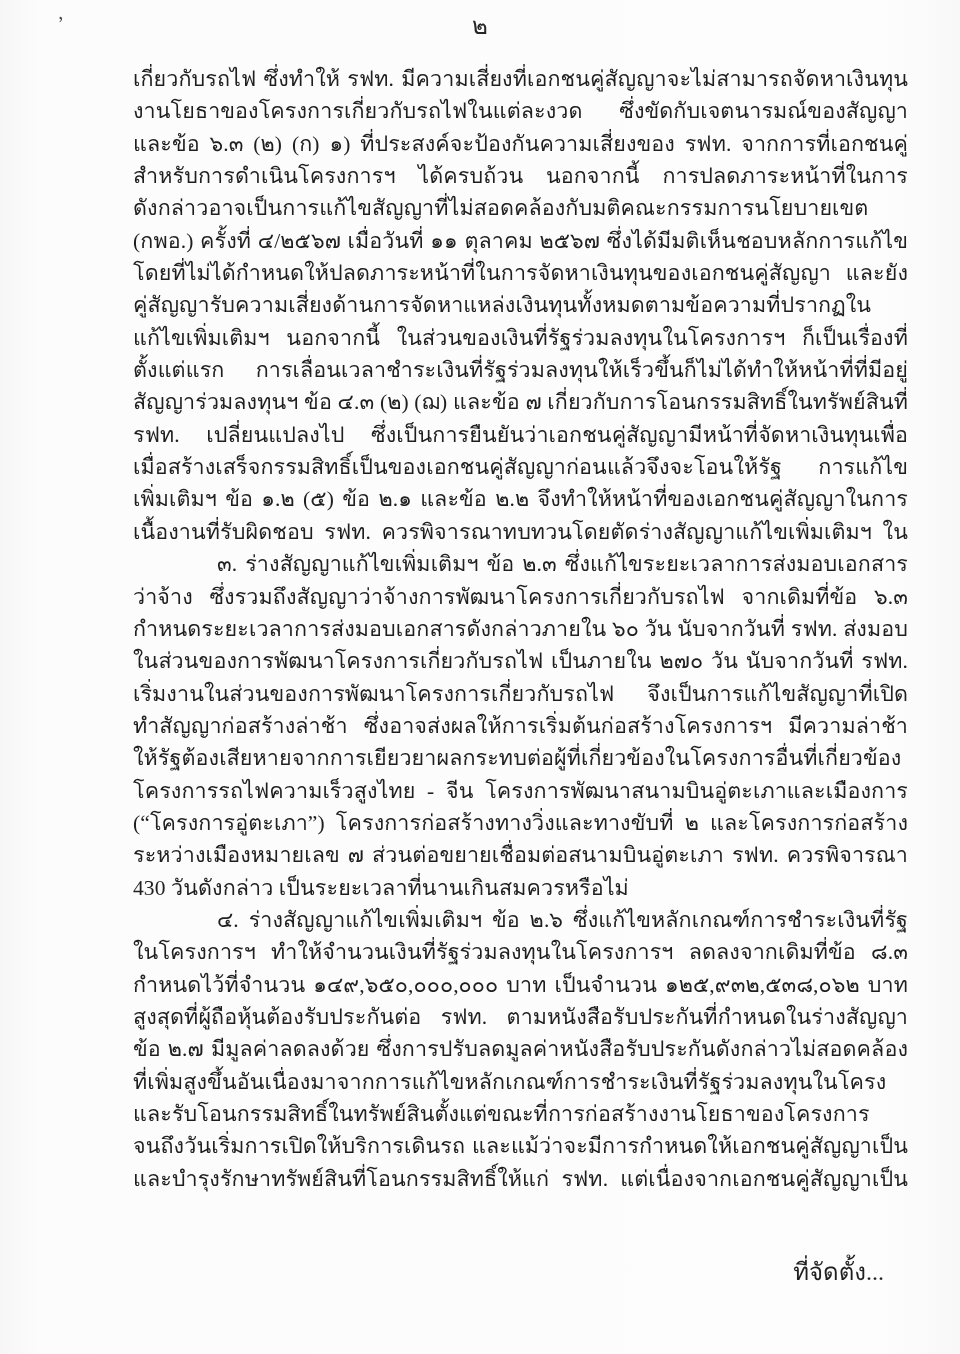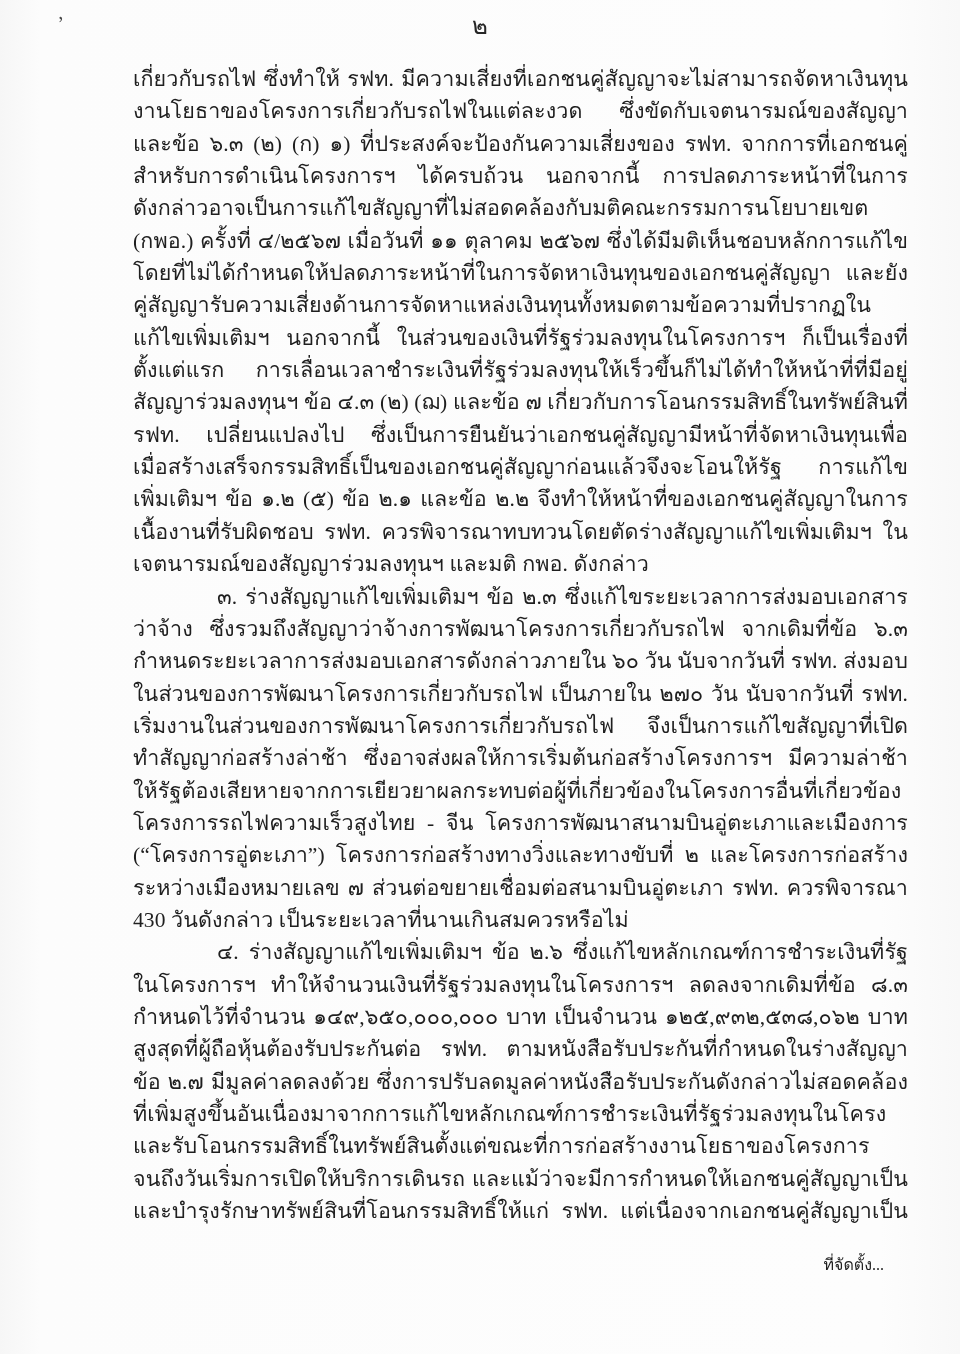--- a/index.html
+++ b/index.html
@@ -55,21 +55,21 @@
   .line.last {
     text-align-last: left;
   }
   .line.indent {
     padding-left: 84px;
   }
   .catchword {
     position: absolute;
     top: 1252px;
     right: 76px;
-    font-size: 16px;
+    font-size: 24px;
     color: #1f1f1f;
   }
 </style>
 </head>
 <body>
 
 <div class="page">
   <div class="scan-mark">’</div>
   <div class="page-number">๒</div>
   <div class="text-block">
@@ -81,21 +81,20 @@
       <div class="line">(กพอ.) ครั้งที่ ๔/๒๕๖๗ เมื่อวันที่ ๑๑ ตุลาคม ๒๕๖๗ ซึ่งได้มีมติเห็นชอบหลักการแก้ไขปัญหาโครงการฯ</div>
       <div class="line">โดยที่ไม่ได้กำหนดให้ปลดภาระหน้าที่ในการจัดหาเงินทุนของเอกชนคู่สัญญา และยังคงกำหนดให้เอกชน</div>
       <div class="line">คู่สัญญารับความเสี่ยงด้านการจัดหาแหล่งเงินทุนทั้งหมดตามข้อความที่ปรากฏในอารัมภบท (ฌ) ของร่างสัญญา</div>
       <div class="line">แก้ไขเพิ่มเติมฯ นอกจากนี้ ในส่วนของเงินที่รัฐร่วมลงทุนในโครงการฯ ก็เป็นเรื่องที่กำหนดไว้ในสัญญาร่วมลงทุนฯ</div>
       <div class="line">ตั้งแต่แรก การเลื่อนเวลาชำระเงินที่รัฐร่วมลงทุนให้เร็วขึ้นก็ไม่ได้ทำให้หน้าที่ที่มีอยู่ของเอกชนคู่สัญญาตาม</div>
       <div class="line">สัญญาร่วมลงทุนฯ ข้อ ๔.๓ (๒) (ฌ) และข้อ ๗ เกี่ยวกับการโอนกรรมสิทธิ์ในทรัพย์สินที่ใช้ในโครงการฯ ให้แก่</div>
       <div class="line">รฟท. เปลี่ยนแปลงไป ซึ่งเป็นการยืนยันว่าเอกชนคู่สัญญามีหน้าที่จัดหาเงินทุนเพื่อก่อสร้างงานในโครงการฯ</div>
       <div class="line">เมื่อสร้างเสร็จกรรมสิทธิ์เป็นของเอกชนคู่สัญญาก่อนแล้วจึงจะโอนให้รัฐ การแก้ไขเพิ่มเติมตามร่างสัญญาแก้ไข</div>
       <div class="line">เพิ่มเติมฯ ข้อ ๑.๒ (๕) ข้อ ๒.๑ และข้อ ๒.๒ จึงทำให้หน้าที่ของเอกชนคู่สัญญาในการจัดหาเงินทุนไม่สอดคล้องกับ</div>
       <div class="line">เนื้องานที่รับผิดชอบ รฟท. ควรพิจารณาทบทวนโดยตัดร่างสัญญาแก้ไขเพิ่มเติมฯ ในส่วนนี้ออก เพื่อให้สอดคล้องกับ</div>
-      <div class="line last">เจตนารมณ์ของสัญญาร่วมลงทุนฯ และมติ กพอ. ดังกล่าว</div>
       <div class="line indent">๓. ร่างสัญญาแก้ไขเพิ่มเติมฯ ข้อ ๒.๓ ซึ่งแก้ไขระยะเวลาการส่งมอบเอกสารเกี่ยวกับสัญญา</div>
       <div class="line">ว่าจ้าง ซึ่งรวมถึงสัญญาว่าจ้างการพัฒนาโครงการเกี่ยวกับรถไฟ จากเดิมที่ข้อ ๖.๓ (๒) (ค) ของสัญญาร่วมลงทุนฯ</div>
       <div class="line">กำหนดระยะเวลาการส่งมอบเอกสารดังกล่าวภายใน ๖๐ วัน นับจากวันที่ รฟท. ส่งมอบหนังสือแจ้งให้เริ่มงาน</div>
       <div class="line">ในส่วนของการพัฒนาโครงการเกี่ยวกับรถไฟ เป็นภายใน ๒๗๐ วัน นับจากวันที่ รฟท. ส่งมอบหนังสือแจ้งให้</div>
       <div class="line">เริ่มงานในส่วนของการพัฒนาโครงการเกี่ยวกับรถไฟ จึงเป็นการแก้ไขสัญญาที่เปิดโอกาสให้เอกชนคู่สัญญา</div>
       <div class="line">ทำสัญญาก่อสร้างล่าช้า ซึ่งอาจส่งผลให้การเริ่มต้นก่อสร้างโครงการฯ มีความล่าช้าไปด้วย และส่งผลกระทบ</div>
       <div class="line">ให้รัฐต้องเสียหายจากการเยียวยาผลกระทบต่อผู้ที่เกี่ยวข้องในโครงการอื่นที่เกี่ยวข้องกับโครงการฯ เช่น</div>
       <div class="line">โครงการรถไฟความเร็วสูงไทย - จีน โครงการพัฒนาสนามบินอู่ตะเภาและเมืองการบินภาคตะวันออก</div>
       <div class="line">(“โครงการอู่ตะเภา”) โครงการก่อสร้างทางวิ่งและทางขับที่ ๒ และโครงการก่อสร้างโครงการทางหลวงพิเศษ</div>
       <div class="line">ระหว่างเมืองหมายเลข ๗ ส่วนต่อขยายเชื่อมต่อสนามบินอู่ตะเภา รฟท. ควรพิจารณาทบทวนว่าระยะเวลา</div>

